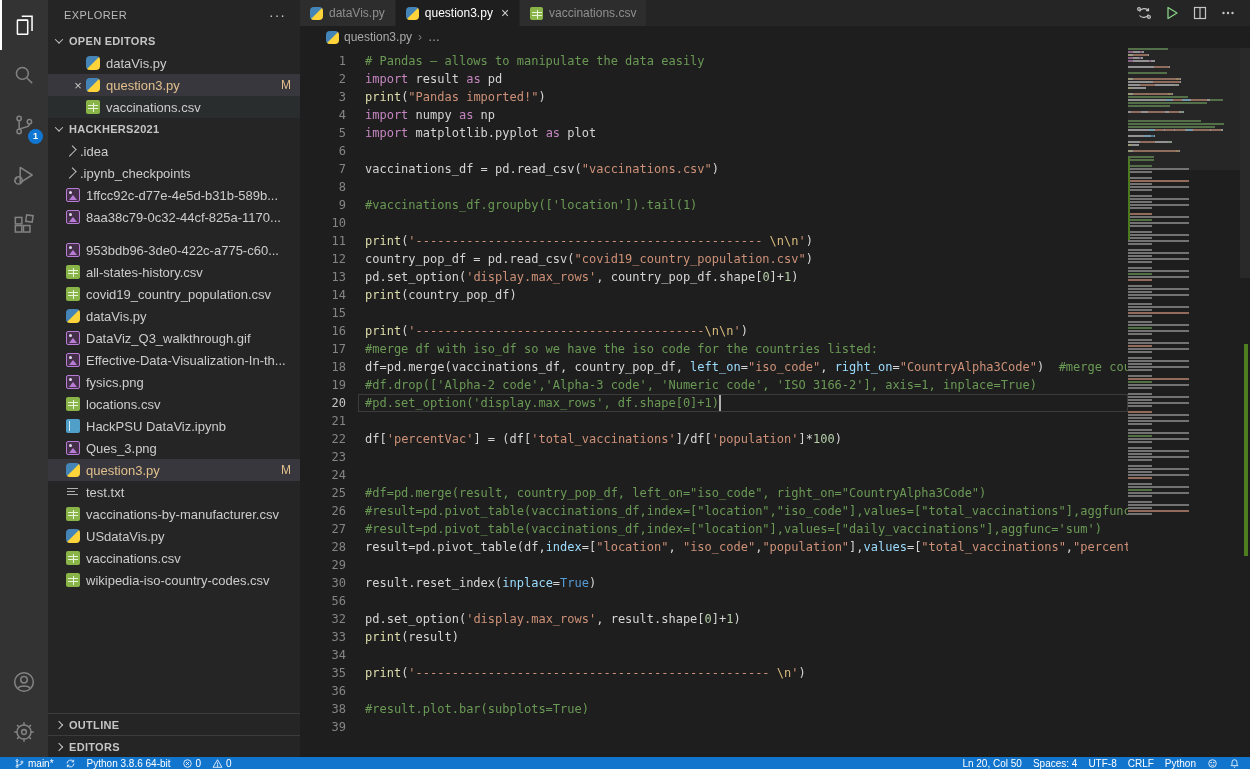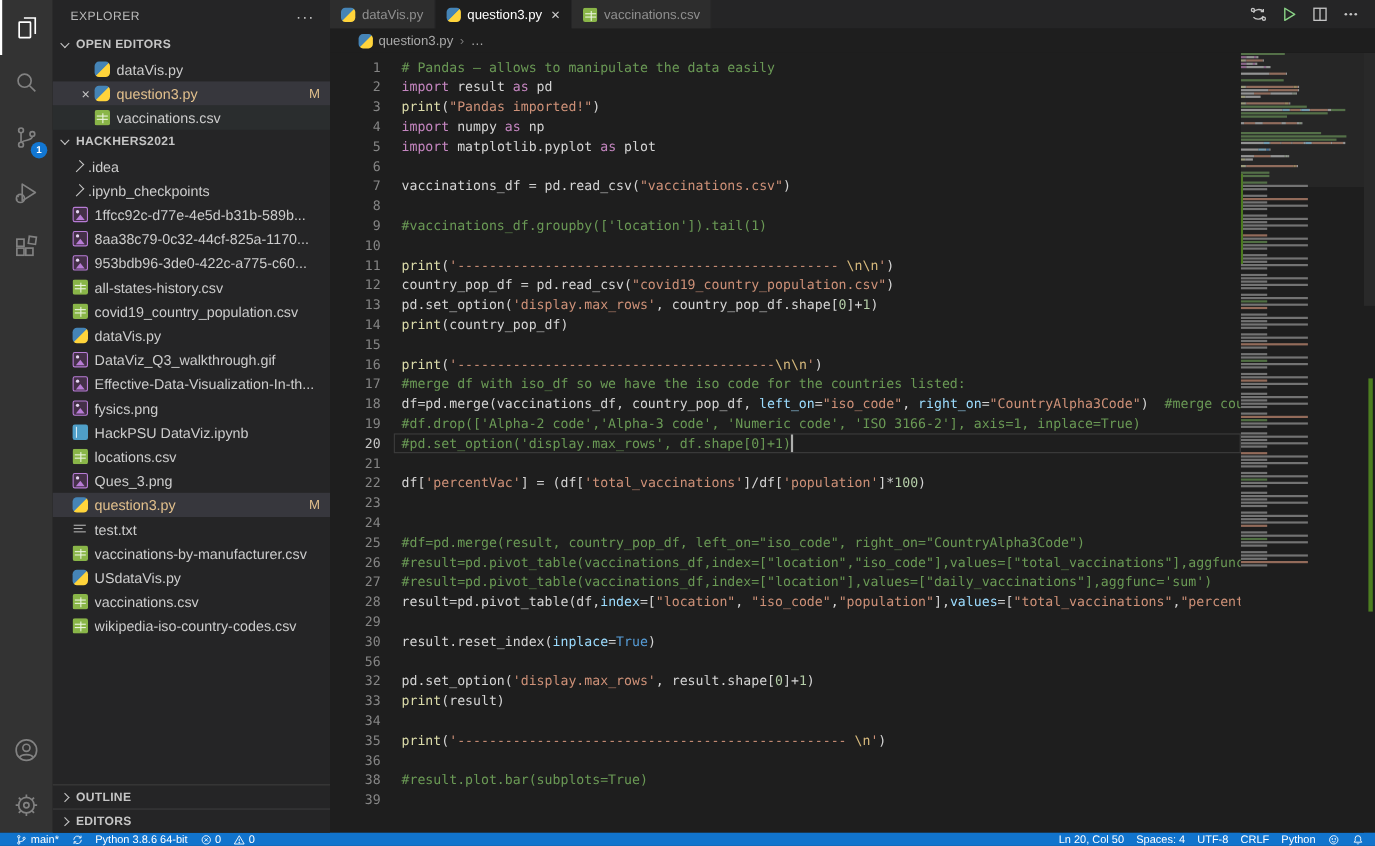--- a/index.html
+++ b/index.html
@@ -221,21 +221,21 @@
             <span class="lbl">.ipynb_checkpoints</span>
           </div>
           <div class="row-item" style="padding-left: 18px;">
             <span class="fi fi-image"></span>
             <span class="lbl">1ffcc92c-d77e-4e5d-b31b-589b...</span>
           </div>
           <div class="row-item" style="padding-left: 18px;">
             <span class="fi fi-image"></span>
             <span class="lbl">8aa38c79-0c32-44cf-825a-1170...</span>
           </div>
-          <div class="row-item" style="padding-left: 18px;">
+          <div class="row-item" style="padding-left: 18px; margin-top: 11px;">
             <span class="fi fi-image"></span>
             <span class="lbl">953bdb96-3de0-422c-a775-c60...</span>
           </div>
           <div class="row-item" style="padding-left: 18px;">
             <span class="fi fi-csv"></span>
             <span class="lbl">all-states-history.csv</span>
           </div>
           <div class="row-item" style="padding-left: 18px;">
             <span class="fi fi-csv"></span>
             <span class="lbl">covid19_country_population.csv</span>
@@ -250,26 +250,26 @@
           </div>
           <div class="row-item" style="padding-left: 18px;">
             <span class="fi fi-image"></span>
             <span class="lbl">Effective-Data-Visualization-In-th...</span>
           </div>
           <div class="row-item" style="padding-left: 18px;">
             <span class="fi fi-image"></span>
             <span class="lbl">fysics.png</span>
           </div>
           <div class="row-item" style="padding-left: 18px;">
+            <span class="fi fi-csv"></span>
+            <span class="lbl">locations.csv</span>
+          </div>
+          <div class="row-item" style="padding-left: 18px;">
             <span class="fi fi-notebook"></span>
             <span class="lbl">HackPSU DataViz.ipynb</span>
-          </div>
-          <div class="row-item" style="padding-left: 18px;">
-            <span class="fi fi-csv"></span>
-            <span class="lbl">locations.csv</span>
           </div>
           <div class="row-item" style="padding-left: 18px;">
             <span class="fi fi-image"></span>
             <span class="lbl">Ques_3.png</span>
           </div>
           <div class="row-item sel" style="padding-left: 18px;">
             <span class="fi fi-python"></span>
             <span class="lbl gold">question3.py</span>
             <span class="mbadge">M</span>
           </div>

